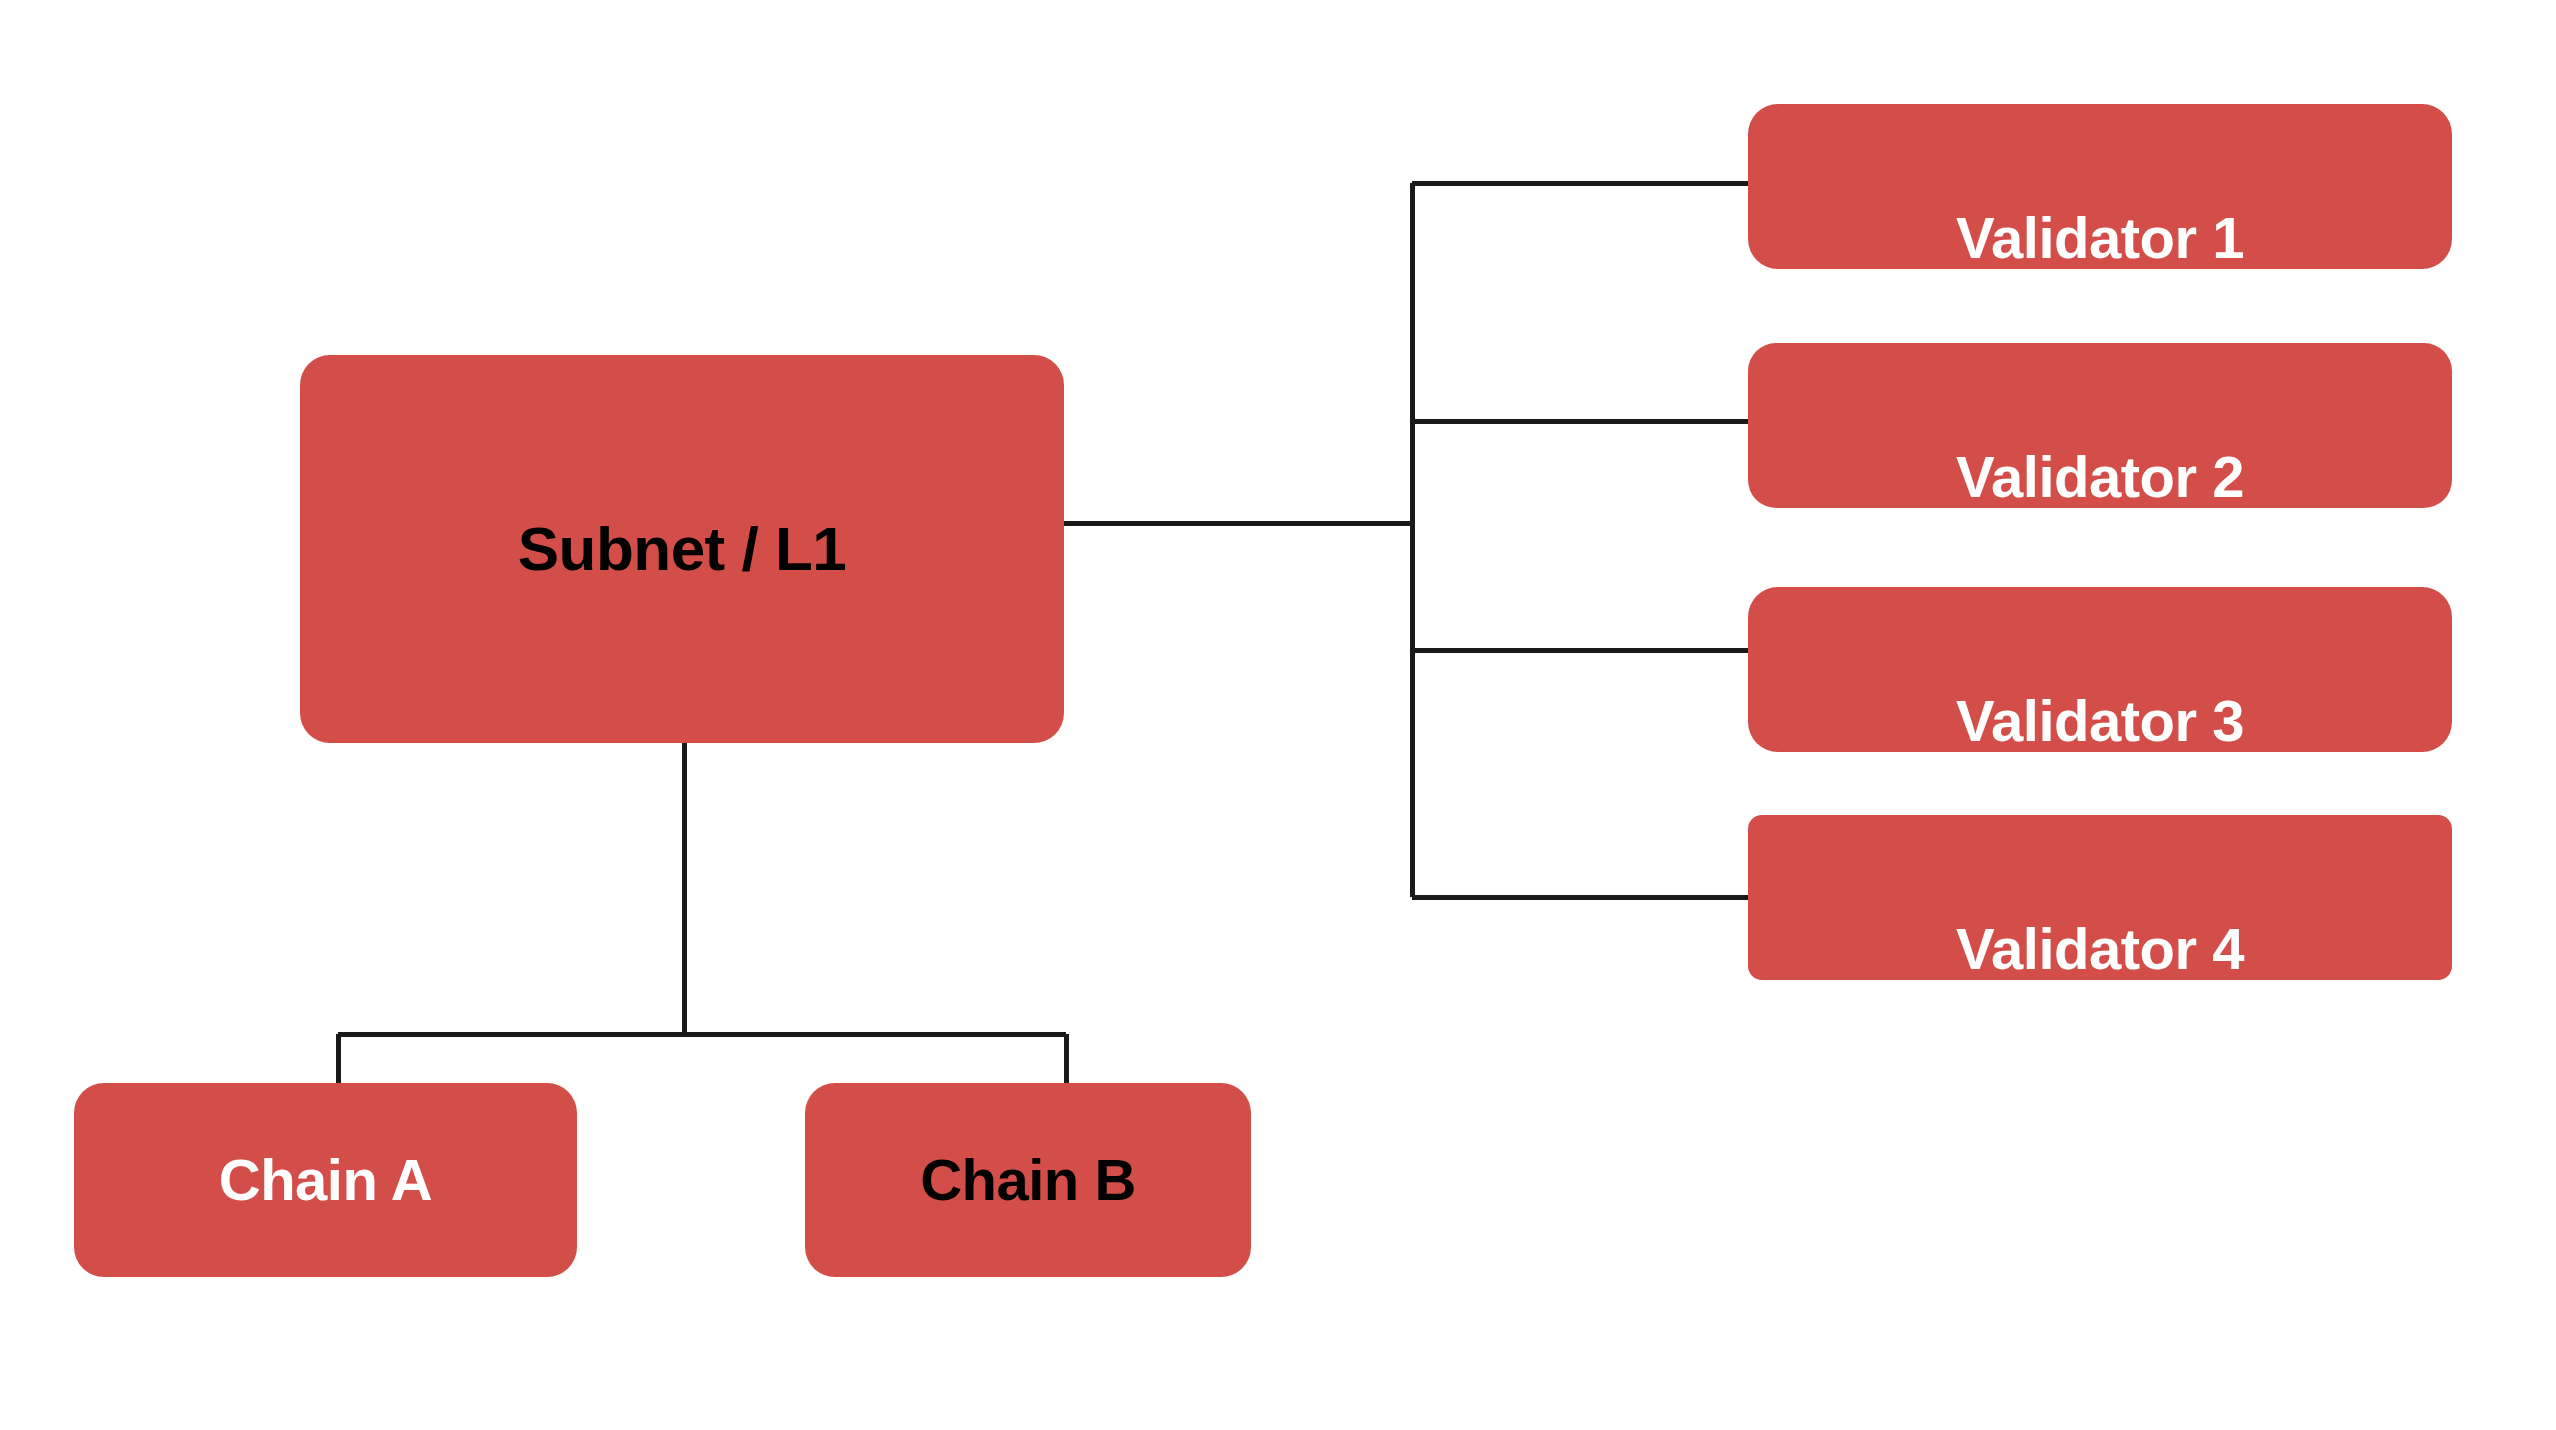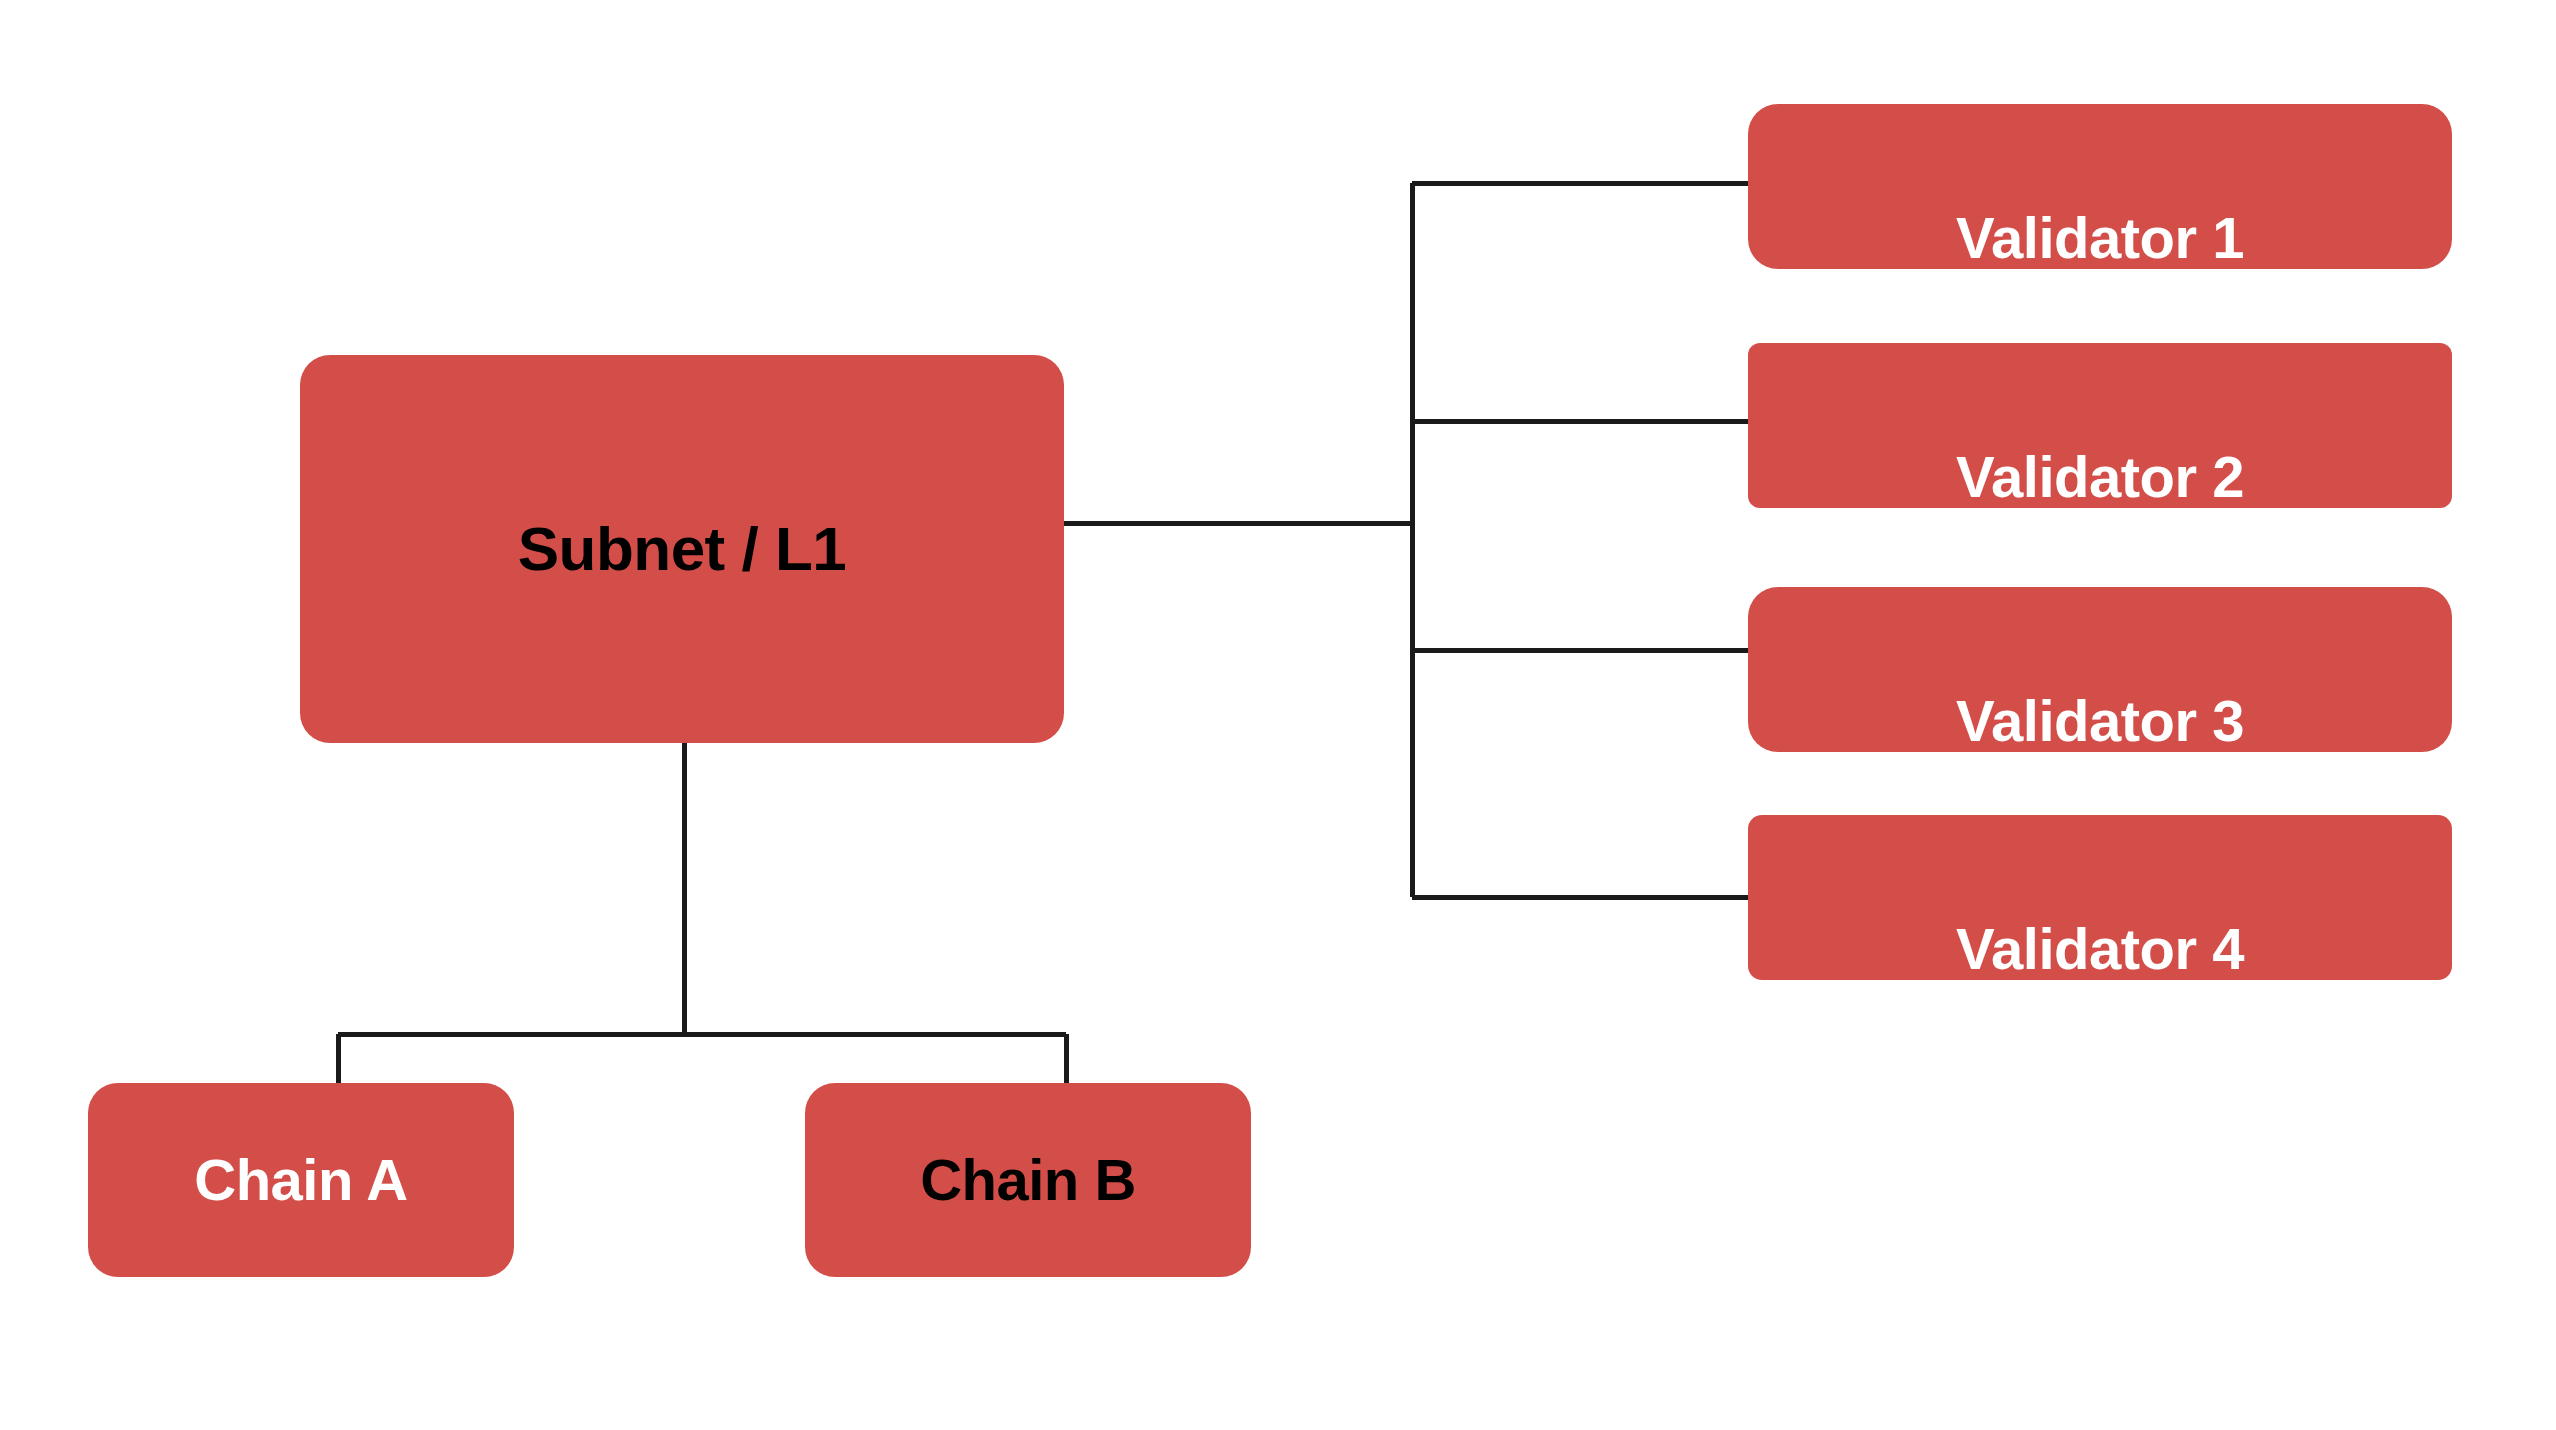--- a/index.html
+++ b/index.html
@@ -79,31 +79,31 @@
         <line x1="338" y1="1034" x2="1066" y2="1034" stroke="#1a1a1a" stroke-width="5" stroke-linecap="butt"></line>
         <line x1="338" y1="1034" x2="338" y2="1083" stroke="#1a1a1a" stroke-width="5" stroke-linecap="butt"></line>
         <line x1="1066" y1="1034" x2="1066" y2="1083" stroke="#1a1a1a" stroke-width="5" stroke-linecap="butt"></line>
       </g>
   </svg>
 
   <div class="node node-root" id="node-root" style="left: 300px; top: 355px; width: 764px; height: 388px; background: rgb(212, 78, 73); color: #000000; border-radius: 30px;">
     <span class="node-label">Subnet / L1</span>
   </div>
 
-  <div class="node node-leaf" id="node-chain-0" style="left: 88px; top: 1083px; width: 426px; height: 194px; background: rgb(212, 78, 73); color: rgb(255, 255, 255); border-radius: 30px; justify-content: center;">
+  <div class="node node-leaf" id="node-chain-0" style="left: 74px; top: 1083px; width: 503px; height: 194px; background: rgb(212, 78, 73); color: rgb(255, 255, 255); border-radius: 30px; justify-content: center;">
     <span class="node-label">Chain A</span>
   </div>
   <div class="node node-leaf" id="node-chain-1" style="left: 805px; top: 1083px; width: 446px; height: 194px; background: rgb(212, 78, 73); color: #000000; border-radius: 30px;">
     <span class="node-label">Chain B</span>
   </div>
 
   <div class="node node-validator" id="node-validator-0" style="left: 1748px; top: 104px; width: 704px; height: 165px; background: rgb(212, 78, 73); color: rgb(255, 255, 255); border-radius: 30px;">
     <span class="node-label">Validator 1</span>
   </div>
-  <div class="node node-validator" id="node-validator-1" style="left: 1748px; top: 343px; width: 704px; height: 165px; background: rgb(212, 78, 73); color: rgb(255, 255, 255); border-radius: 12px;">
+  <div class="node node-validator" id="node-validator-1" style="left: 1748px; top: 343px; width: 704px; height: 165px; background: rgb(212, 78, 73); color: rgb(255, 255, 255); border-radius: 28px;">
     <span class="node-label">Validator 2</span>
   </div>
   <div class="node node-validator" id="node-validator-2" style="left: 1748px; top: 587px; width: 704px; height: 165px; background: rgb(212, 78, 73); color: rgb(255, 255, 255); border-radius: 30px;">
     <span class="node-label">Validator 3</span>
   </div>
   <div class="node node-validator" id="node-validator-3" style="left: 1748px; top: 815px; width: 704px; height: 165px; background: rgb(212, 78, 73); color: rgb(255, 255, 255); border-radius: 14px;">
     <span class="node-label">Validator 4</span>
   </div>
 
 </div>

